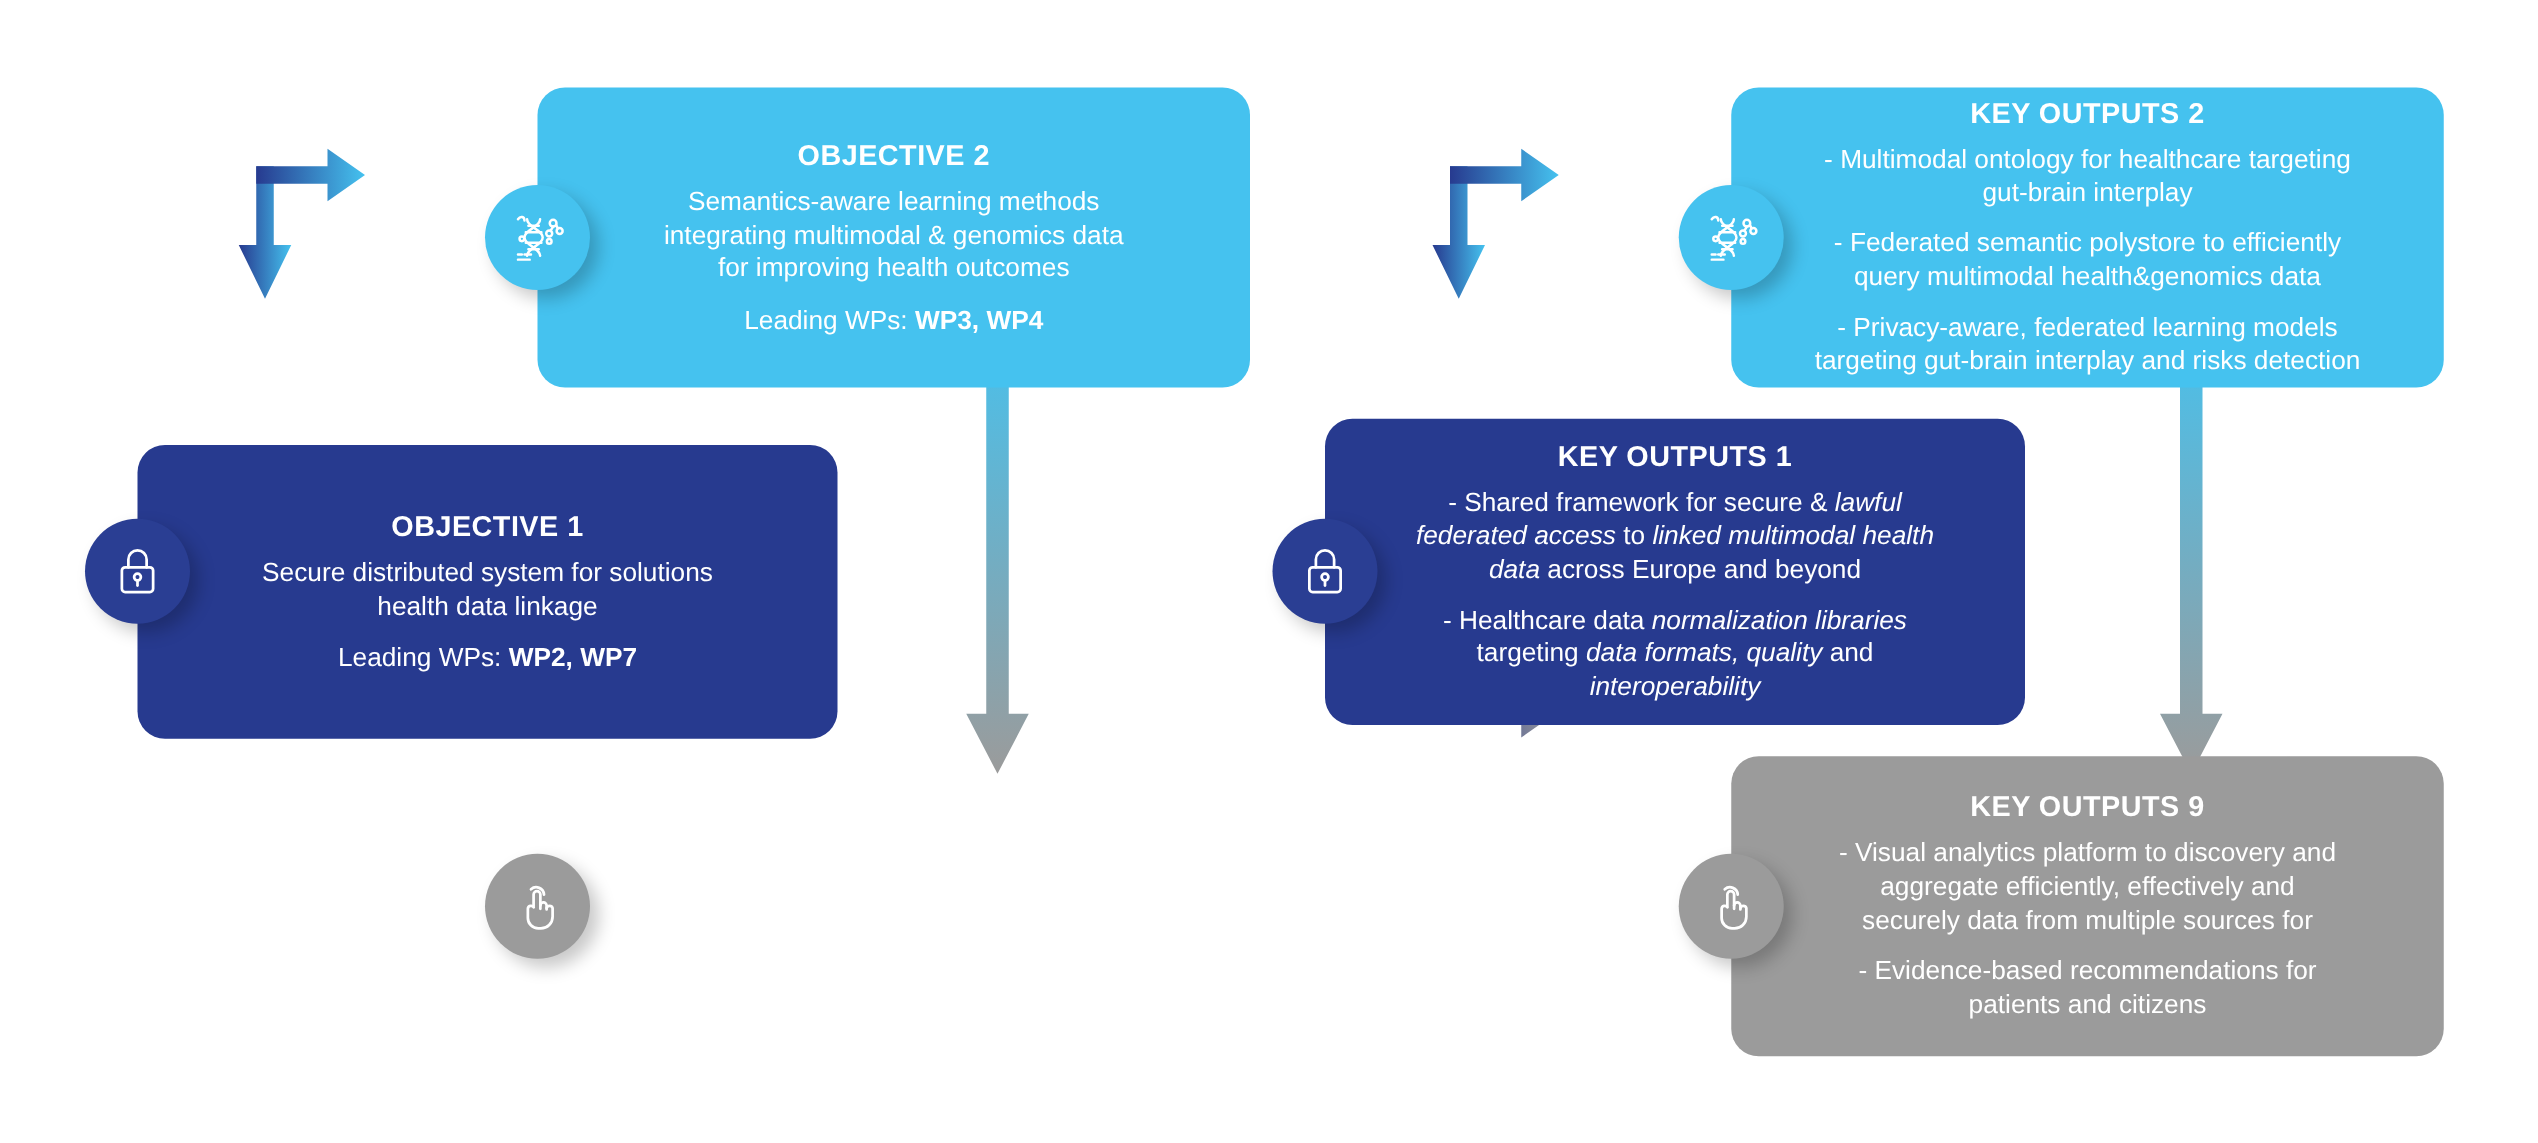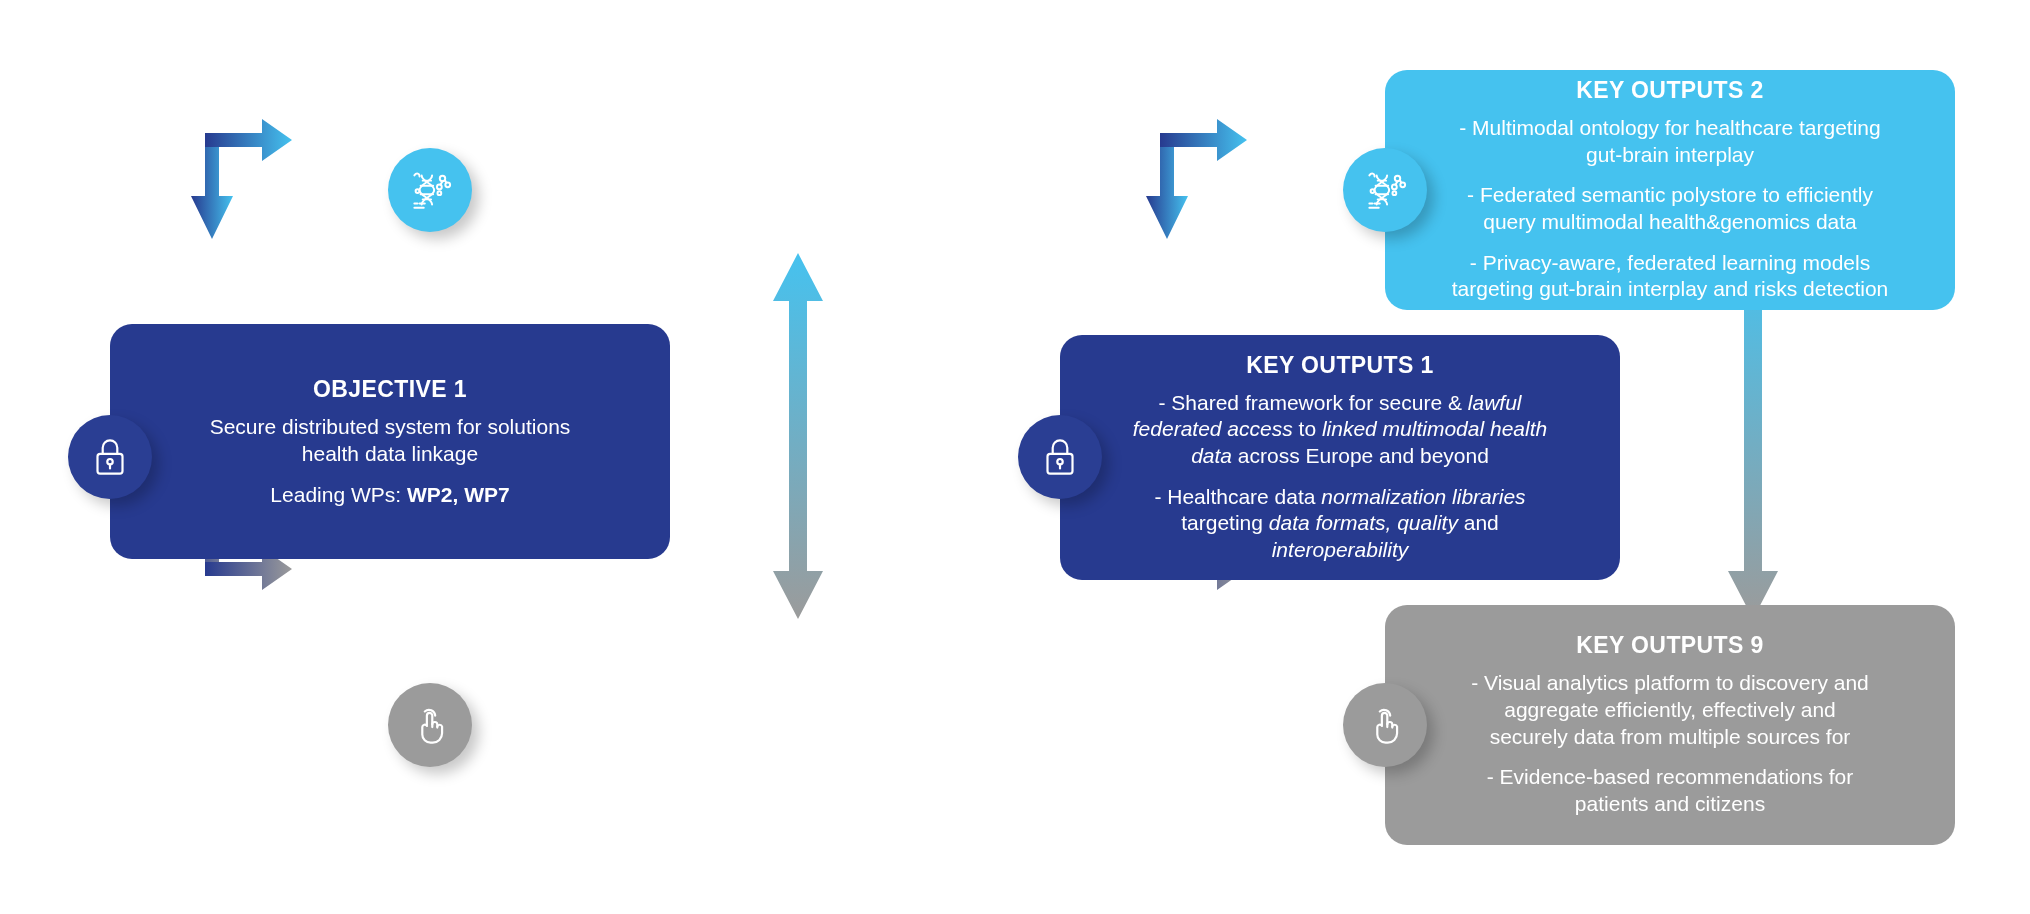--- a/index.html
+++ b/index.html
@@ -138,40 +138,52 @@
     <g>
       <path d="M 1167 458 L 1188 501 L 1174 501 L 1174 576 L 1160 576 L 1160 501 L 1146 501 Z" fill="url(#gradElbowBotR)"></path>
       <path d="M 1160 562 L 1160 576 L 1217 576 L 1217 590 L 1247 569 L 1217 548 L 1217 562 Z" fill="url(#gradElbowBotR)"></path>
     </g>
 
     <g>
       <path d="M 1753 253 L 1778 301 L 1762 301 L 1762 571 L 1778 571 L 1753 619 L 1728 571 L 1744 571 L 1744 301 L 1728 301 Z" fill="url(#gradVertR)"></path>
     </g>
   </svg>
 
+  <div class="box cyan" style="left:430px; top:70px; width:570px; height:240px;">
+    <div class="box-title">OBJECTIVE 2</div>
+    <div class="box-body">
+      <div class="box-line">Semantics-aware learning methods</div>
+      <div class="box-line">integrating multimodal &amp; genomics data</div>
+      <div class="box-line">for improving health outcomes</div>
+    </div>
+    <div class="wps">
+      <span>Leading WPs:</span>
+      <b>WP3, WP4</b>
+    </div>
+  </div>
 
   <div class="badge cyan" style="left:388px; top:148px;">
     <span>
       <svg viewBox="0 0 48 48" fill="none" stroke="#ffffff" stroke-width="1.9" stroke-linecap="round" stroke-linejoin="round">
         <path d="M16 10c0 6 12 8 12 14s-12 8-12 14"></path>
         <path d="M26 10c0 6-12 8-12 14s12 8 12 14"></path>
         <path d="M17 15h8M15 20h12M15 28h12M17 33h8"></path>
         <circle cx="36" cy="13" r="2.6"></circle>
         <circle cx="41" cy="19" r="2.3"></circle>
         <circle cx="33" cy="21" r="2.3"></circle>
         <path d="M36 15.6 34 19M38.4 14.5 39.6 17"></path>
         <circle cx="12" cy="25" r="1.8"></circle>
         <circle cx="33" cy="27" r="1.8"></circle>
         <path d="M9 37h3M14 37h5M9 41h9"></path>
         <path d="M9 10c2-3 5-2 5 1"></path>
       </svg>
     </span>
   </div>
 
-  <div class="box navy" style="left:110px; top:324px; width:560px; height:235px;">
+  <div class="box navy" style="left:110px; top:356px; width:560px; height:235px;">
     <div class="box-title">OBJECTIVE 1</div>
     <div class="box-body">
       <div class="box-line">Secure distributed system for solutions</div>
       <div class="box-line">health data linkage</div>
     </div>
     <div class="wps">
       <span>Leading WPs:</span>
       <b>WP2, WP7</b>
     </div>
   </div>

